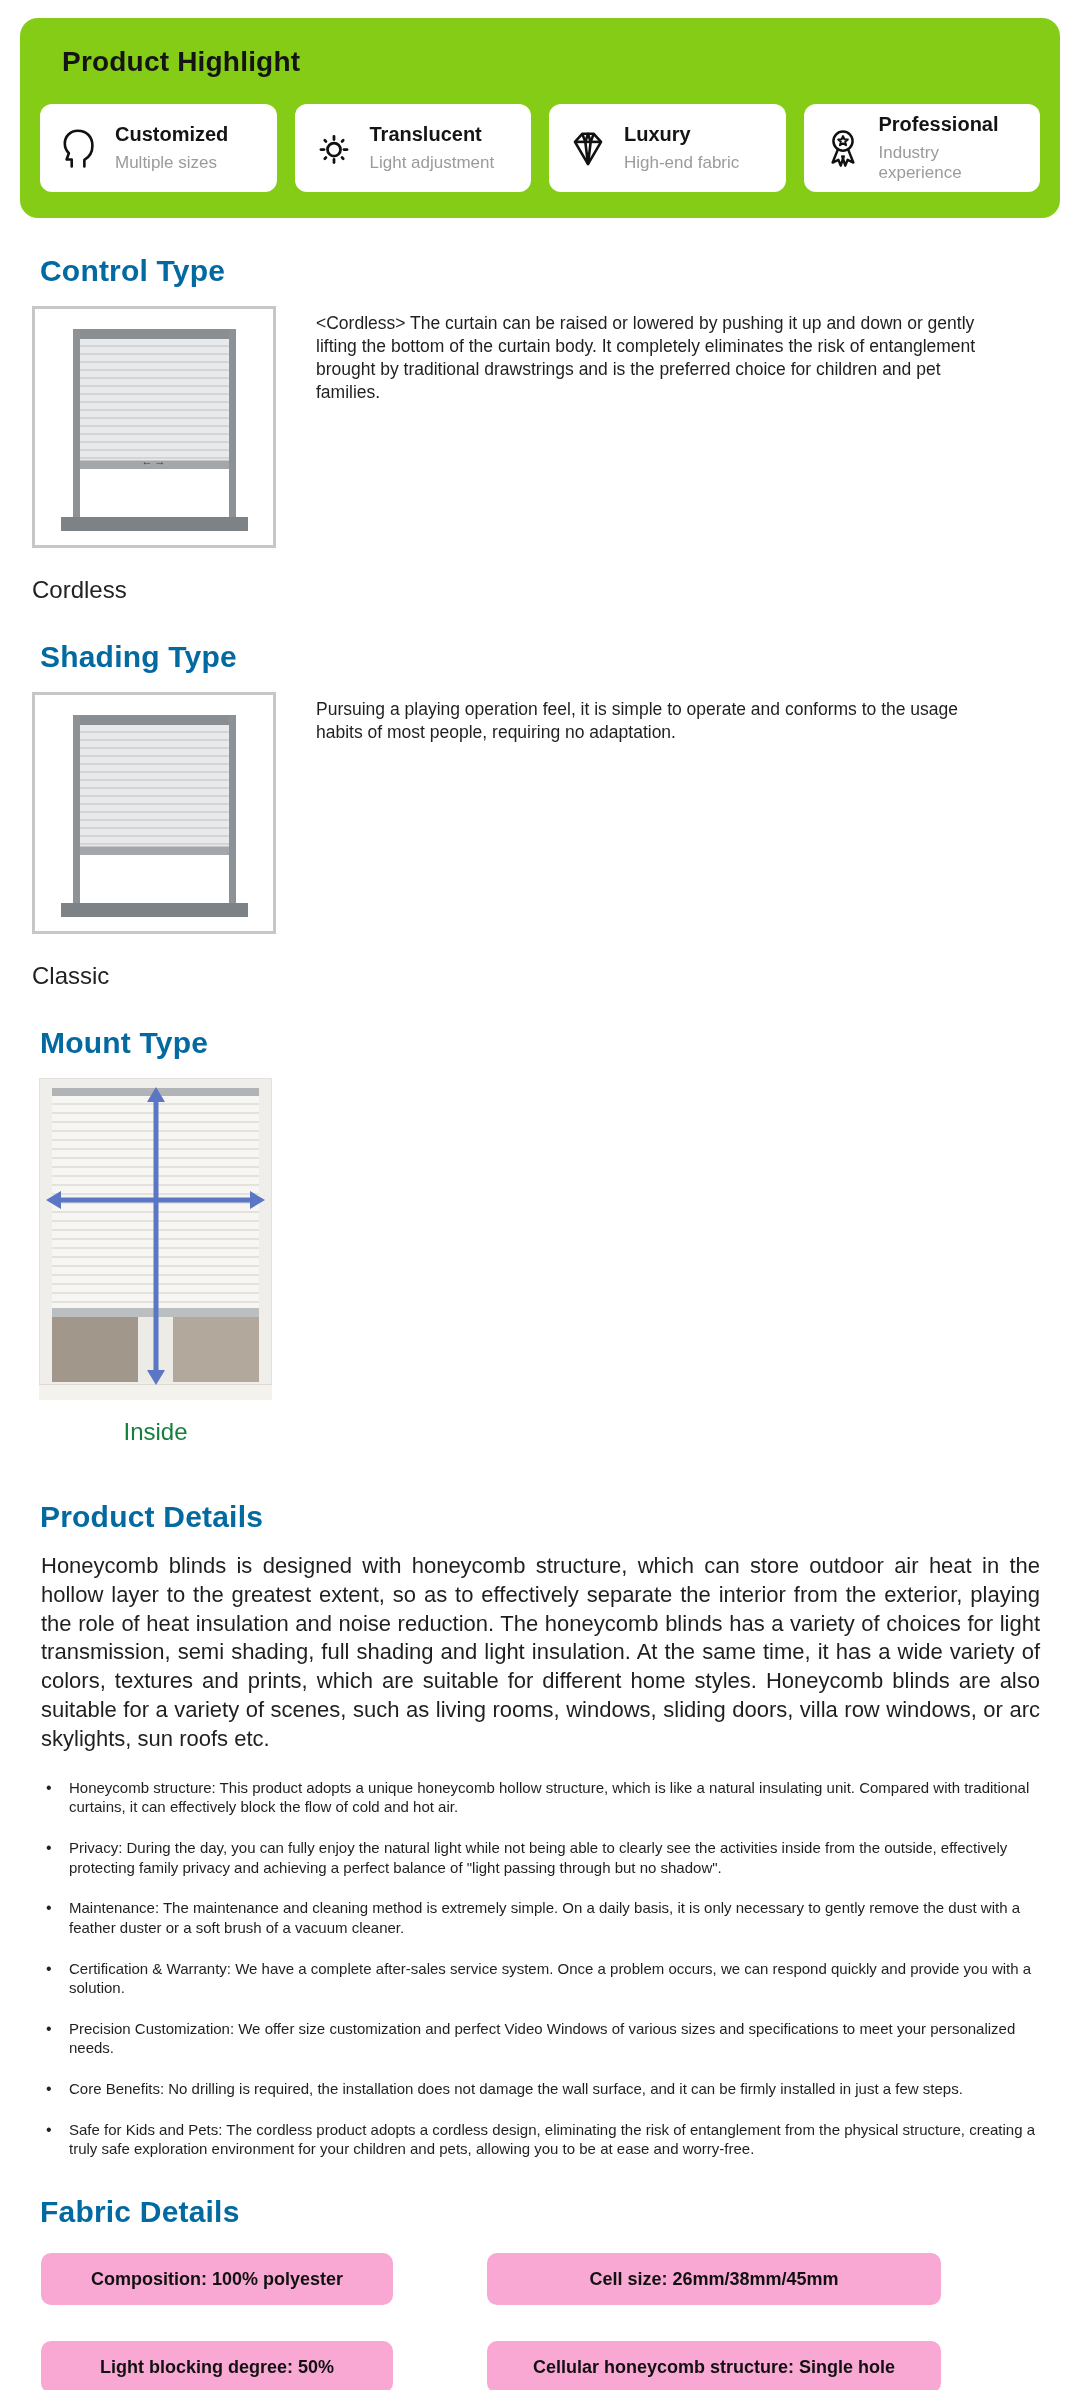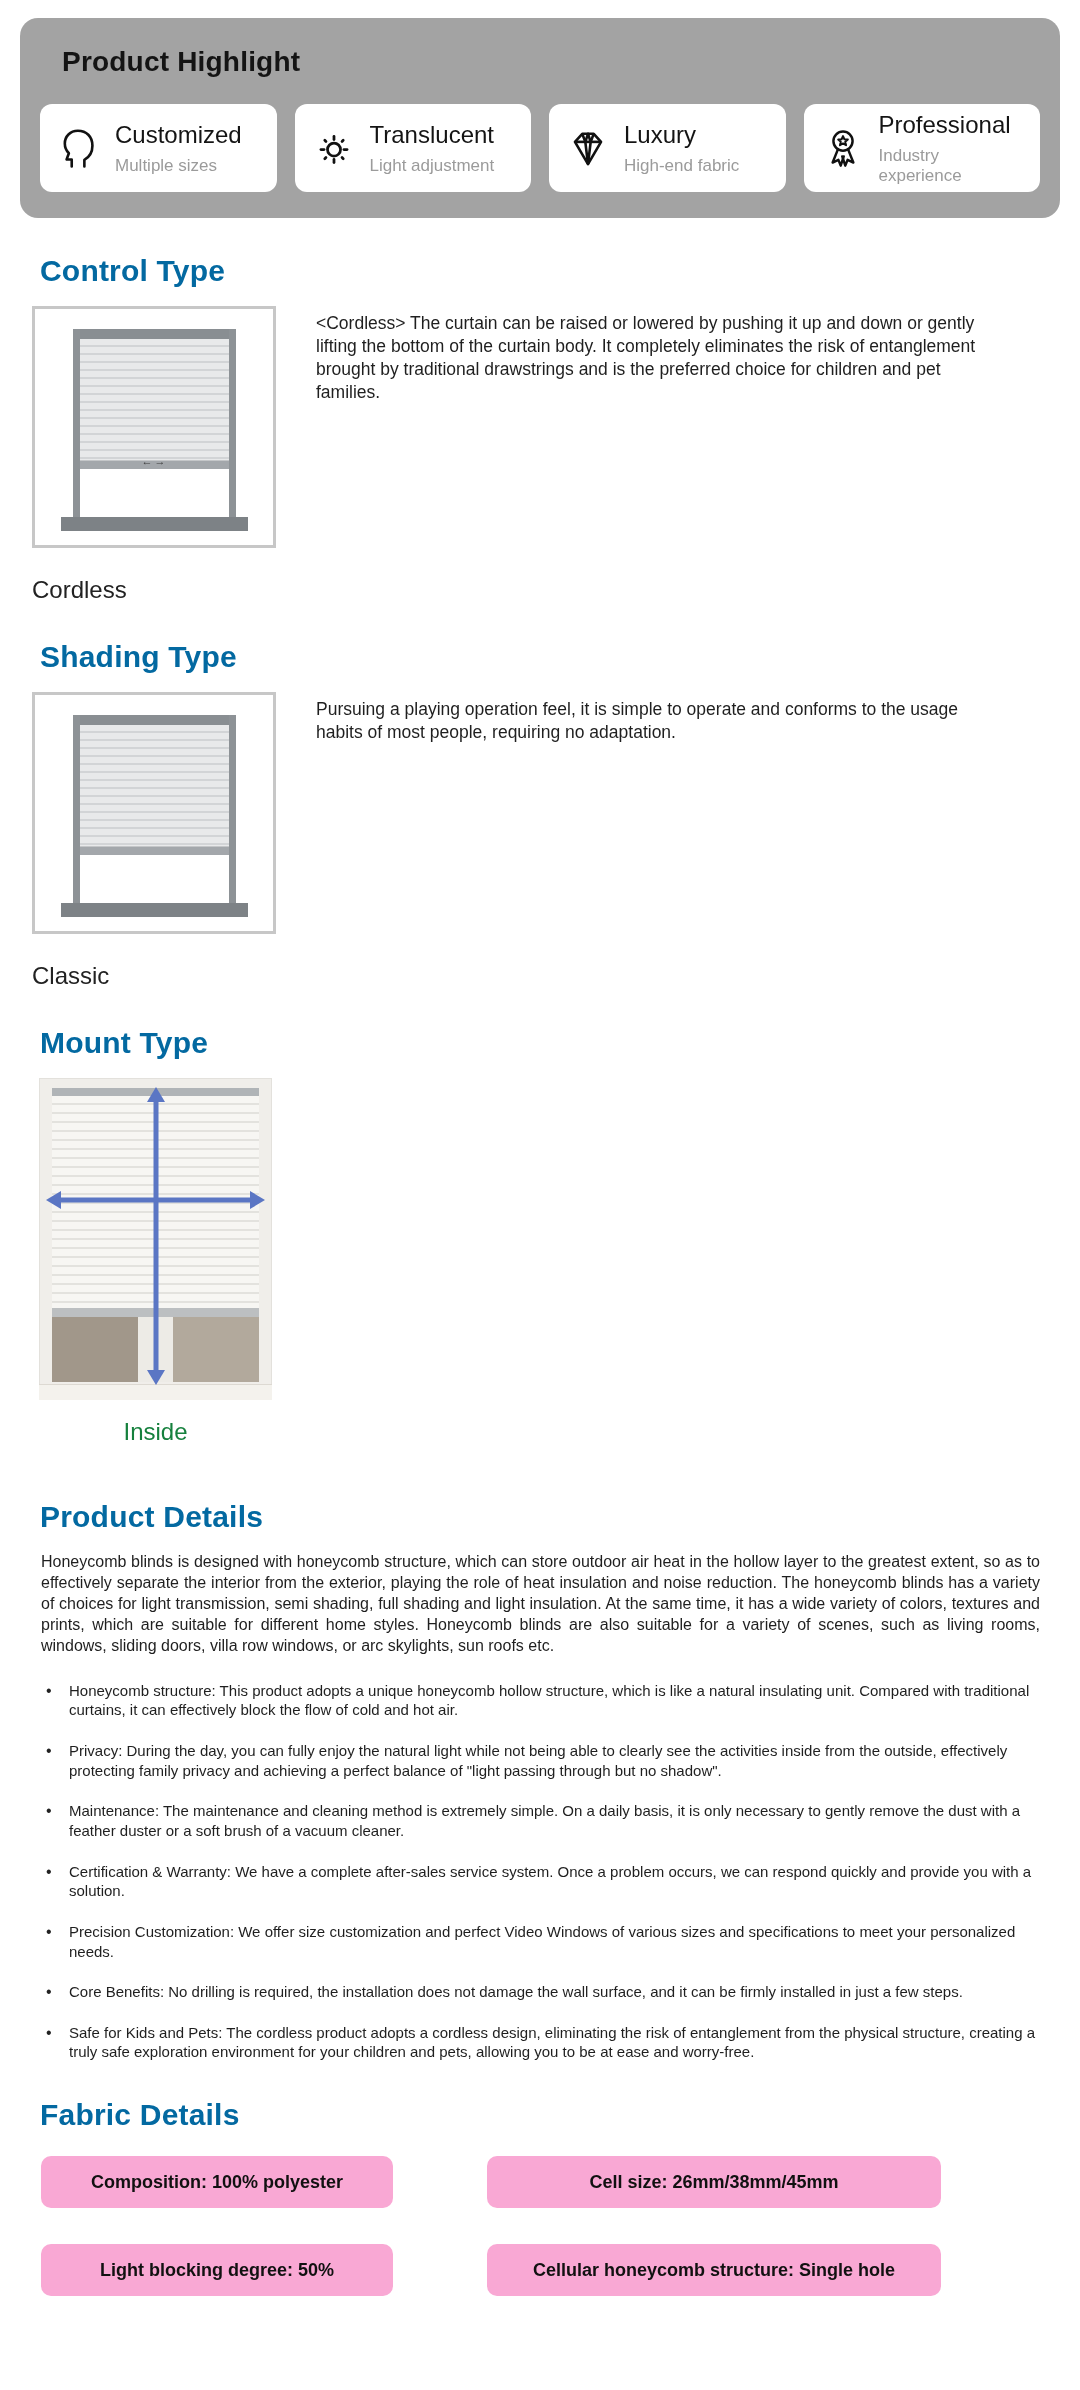--- a/index.html
+++ b/index.html
@@ -8,21 +8,21 @@
     width: 1080px;
     min-height: 2390px;
     margin: 0 auto;
     font-family: "Liberation Sans", "DejaVu Sans", sans-serif;
     color: #1f1f1f;
   }
 
   
   .highlight {
     margin: 18px 20px 0 20px;
-    background: #a3a3a3;
+    background: #84cc16;
     border-radius: 18px;
     padding: 26px 20px 26px 20px;
   }
   .highlight-title {
     font-size: 28px;
     font-weight: 600;
     color: #141414;
     margin: 2px 0 26px 22px;
     letter-spacing: .2px;
   }
@@ -32,21 +32,21 @@
     background: #ffffff;
     border-radius: 12px;
     height: 88px;
     display: flex;
     align-items: center;
     padding: 0 14px 0 16px;
     gap: 13px;
   }
   .card .icon { width: 46px; height: 46px; flex: 0 0 46px; color: #111; }
   .card .icon svg { width: 100%; height: 100%; display: block; }
-  .card-title { font-size: 24px; font-weight: 400; color: #141414; margin-bottom: 7px; }
+  .card-title { font-size: 20px; font-weight: 700; color: #141414; margin-bottom: 7px; }
   .card-sub { font-size: 17px; color: #9b9b9b; }
 
   
   h2.section {
     font-size: 30px;
     font-weight: 700;
     color: #0369a1;
     margin: 36px 40px 18px 40px;
     letter-spacing: .2px;
   }
@@ -120,21 +120,21 @@
   .photo .pane.l { left: 0; width: 86px; background: #a1978a; }
   .photo .pane.r { right: 0; width: 86px; background: #b2a99c; }
   .photo .mullion { position: absolute; top: 229px; bottom: 0; left: 86px; right: 86px; background: #edebe6; }
   .photo .sill2 { position: absolute; left: 0; right: 0; bottom: 0; height: 16px; background: #f4f2ed; border-top: 1px solid #ddd9d2; }
   .photo svg.arrows { position: absolute; inset: 0; width: 100%; height: 100%; }
   .photo-label { width: 233px; margin-left: 39px; text-align: center; font-size: 24px; color: #15803d; margin-top: 18px; }
 
   
   .intro {
     margin: 14px 40px 0 41px;
-    font-size: 16px;
+    font-size: 22px;
     line-height: 1.31;
     color: #1f1f1f;
     text-align: justify;
   }
   ul.bullets { list-style: none; margin: 24px 40px 0 41px; }
   ul.bullets li {
     position: relative;
     padding-left: 28px;
     margin-bottom: 21px;
     font-size: 15px;

